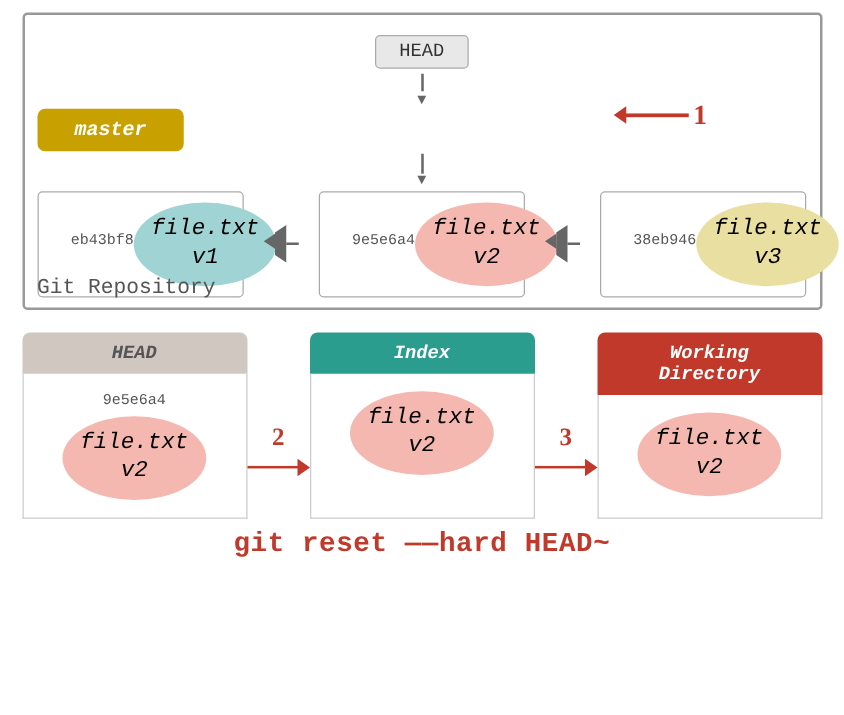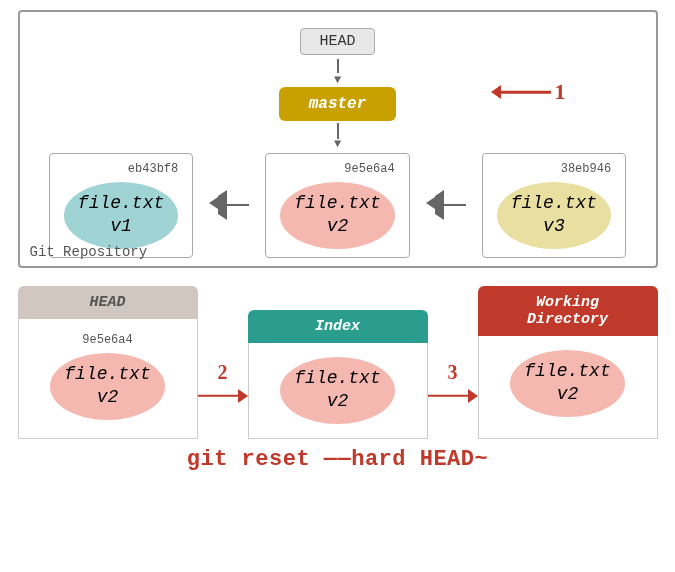--- a/index.html
+++ b/index.html
@@ -21,21 +21,21 @@
       width: 640px;
       padding: 16px 10px 8px 10px;
       position: relative;
       margin-bottom: 18px;
     }
 
     .git-repo-label {
       position: absolute;
       bottom: 6px;
       left: 10px;
-      font-size: 14px;
+      font-size: 17px;
       color: #555;
     }
 
     
     .head-section {
       display: flex;
       justify-content: center;
       margin-bottom: 4px;
     }
     .head-box {
@@ -71,21 +71,21 @@
     }
     .arrow-down-center-tip::after {
       content: '▼';
       color: #666;
       font-size: 12px;
     }
 
     
     .master-row {
       display: flex;
-      justify-content: center;
+      justify-content: flex-start;
       align-items: center;
       position: relative;
       margin-bottom: 2px;
     }
     .master-box {
       background: #c8a000;
       border-radius: 6px;
       padding: 8px 30px;
       font-size: 16px;
       color: #fff;
@@ -154,24 +154,24 @@
     .commit-row {
       display: flex;
       justify-content: center;
       align-items: center;
       gap: 16px;
       margin-top: 2px;
     }
     .commit-box {
       border: 1.5px solid #aaa;
       border-radius: 4px;
-      padding: 8px 14px;
-      display: flex;
-      flex-direction: column;
-      align-items: flex-end;
+      padding: 8px 26px;
+      display: flex;
+      flex-direction: row;
+      align-items: center;
       min-width: 120px;
     }
     .commit-id {
       font-size: 12px;
       color: #555;
       margin-bottom: 6px;
     }
     .file-blob {
       border-radius: 50%;
       padding: 10px 14px;
@@ -228,21 +228,21 @@
       border-radius: 6px 6px 0 0;
       padding: 8px 20px;
       font-size: 15px;
       color: #fff;
       font-weight: bold;
       text-align: center;
       width: 100%;
       font-style: italic;
     }
     .header-gray { background: #d0c8c0; color: #555; }
-    .header-teal { background: #2a9d8f; margin-top: 24px; }
+    .header-teal { background: #2a9d8f; }
     .header-red  { background: #c0392b; padding-left: 20px; }
 
     .section-body {
       border: 1.5px solid #ccc;
       border-top: none;
       width: 100%;
       padding: 14px 10px;
       display: flex;
       flex-direction: column;
       align-items: center;

